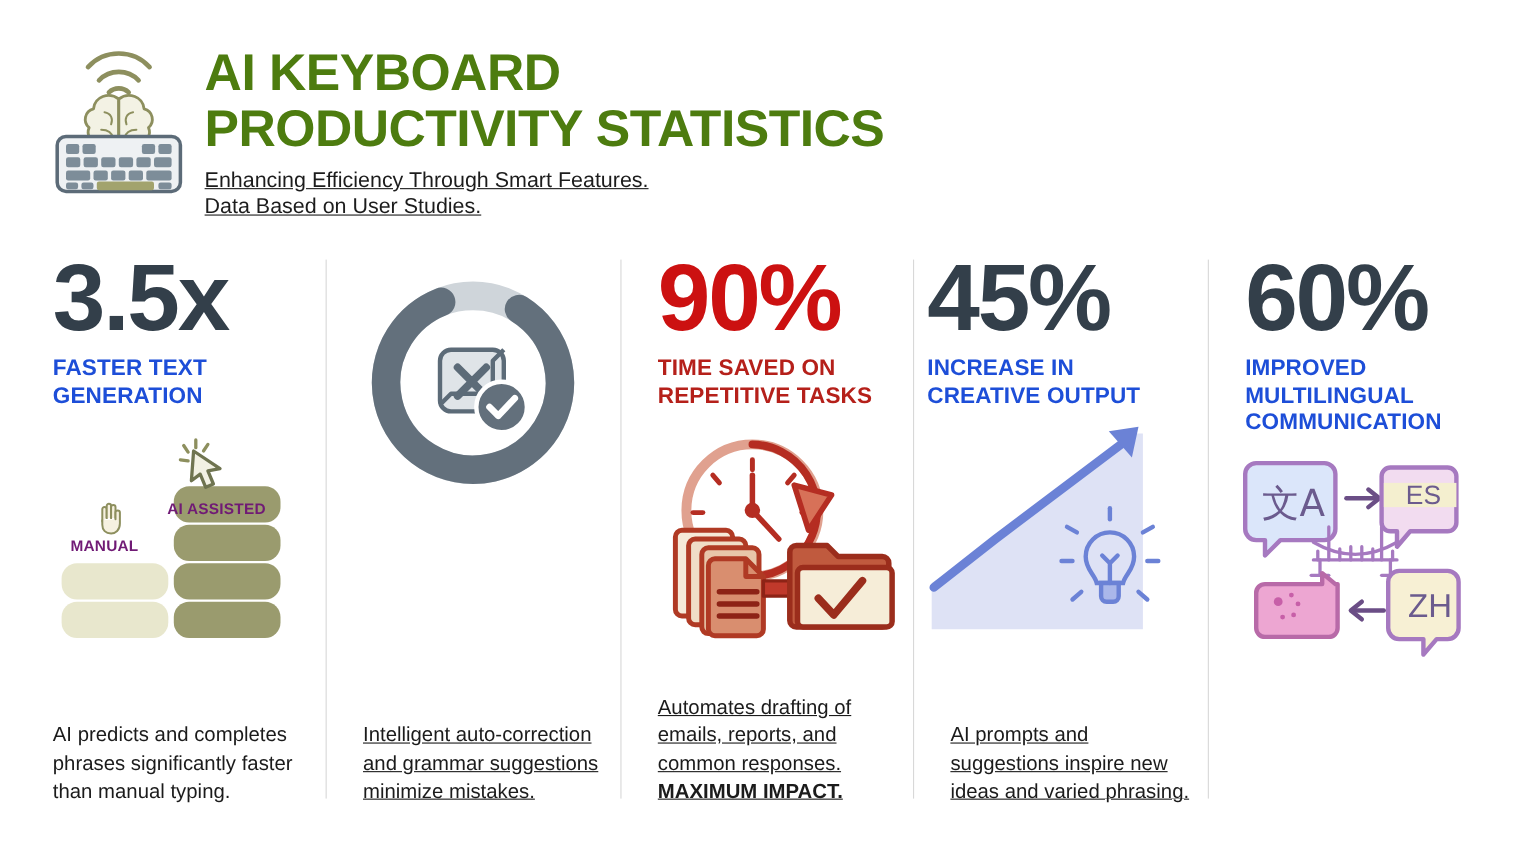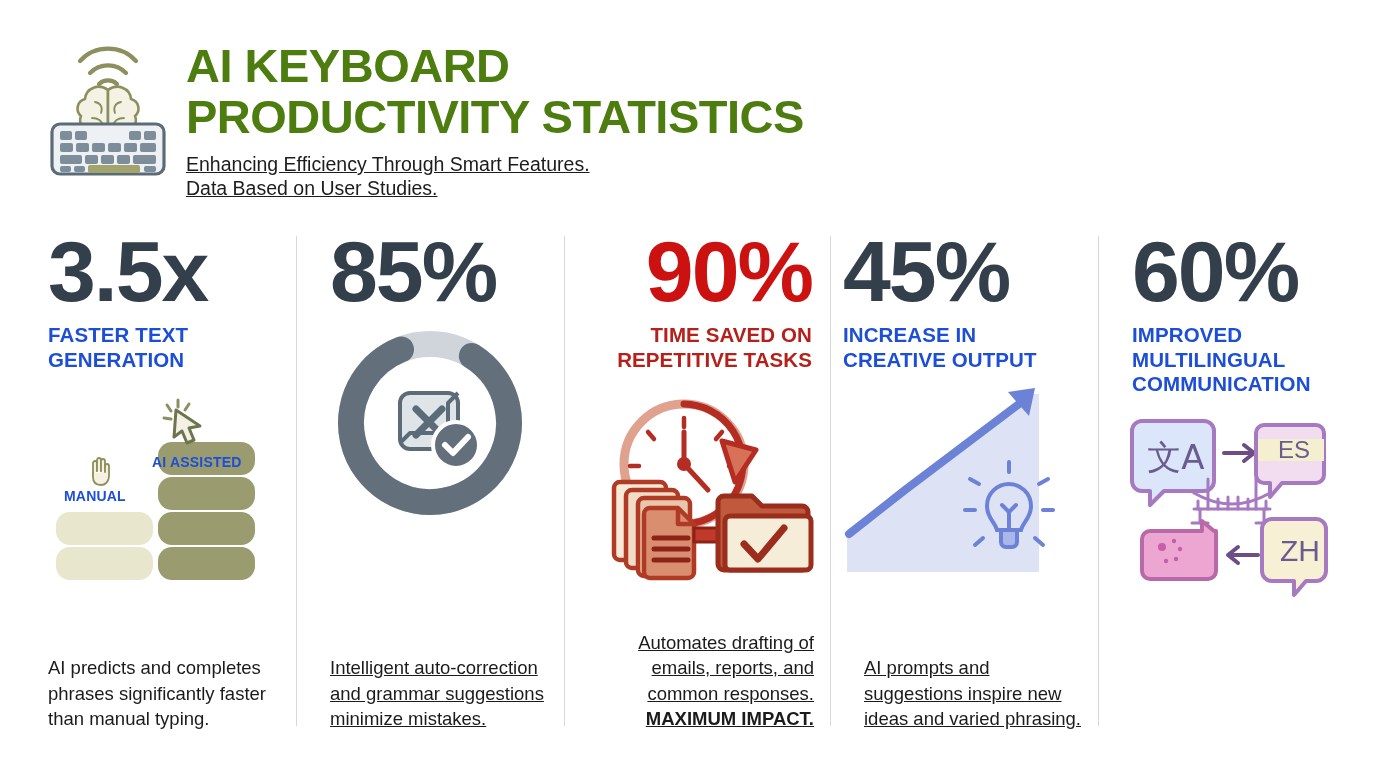--- a/index.html
+++ b/index.html
@@ -38,21 +38,21 @@
   
   .columns {
     position:absolute; left:48px; top:236px;
     width:1283px; height:490px;
     display:flex;
   }
   .col { position:relative; flex:1 1 0; padding-right:18px; }
   .col + .col { border-left:1px solid #d8d8d8; padding-left:33px; }
   .col.c1 { flex:0 0 246px; }
   .col.c2 { flex:0 0 268px; }
-  .col.c3 { flex:0 0 266px;text-align:right; }
+  .col.c3 { flex:0 0 266px; }
   .col.c4 { flex:0 0 268px;padding-left:12px; }
   .col.c5 { flex:1 1 auto; }
 
   .stat-number {
     font-weight:bold;
     font-size:86px;
     line-height:0.92;
     letter-spacing:-2px;
     color:#333f4a;
     margin-top:-4px;
@@ -82,21 +82,21 @@
   .desc b { font-weight:bold; }
 
   
   .bars { position:relative; width:230px; height:200px; }
   .bar-manual { position:absolute; left:8px; bottom:6px; width:97px; }
   .bar-ai     { position:absolute; left:110px; bottom:6px; width:97px; }
   .seg { height:33px; border-radius:14px; margin-top:2px; }
   .seg.light { background:#e8e7cd; }
   .seg.dark  { background:#9a9b6e; }
   .bar-cap {
-    position:absolute; font-weight:bold; font-size:14px; color:#1d4ed8;
+    position:absolute; font-weight:bold; font-size:14px; color:#701a75;
     white-space:nowrap; letter-spacing:0.2px;
   }
   .cap-manual { left:16px; bottom:82px; }
   .cap-ai { left:104px; bottom:116px; }
   .hand-icon { position:absolute; left:38px; bottom:100px; font-size:30px; line-height:1; }
   .cursor-icon { position:absolute; left:108px; bottom:142px; }
 
   
   .donut-wrap { position:relative; width:200px; height:200px; margin-left:2px; }
 
@@ -214,21 +214,20 @@
           <div class="bar-cap cap-ai">AI ASSISTED</div>
         </div>
       </div>
 
       <div class="desc">
         <span>AI predicts and completes phrases significantly faster than manual typing.</span>
       </div>
     </div>
 
     <div class="col c2">
-      <div class="stat-number">85%</div>
 
       <div class="art">
         <div class="donut-wrap">
           <svg width="196" height="196" viewBox="0 0 196 196">
             <circle cx="98" cy="98" r="79" fill="none" stroke="#cfd5da" stroke-width="26"></circle>
 
             <circle cx="98" cy="98" r="79" fill="none" stroke="#63707c" stroke-width="26" stroke-linecap="round" stroke-dasharray="421.9 496.4" transform="rotate(-58 98 98)"></circle>
 
             <g>
               <rect x="68" y="68" width="58" height="56" rx="10" fill="#dfe4e8" stroke="#5c6b78" stroke-width="4"></rect>

